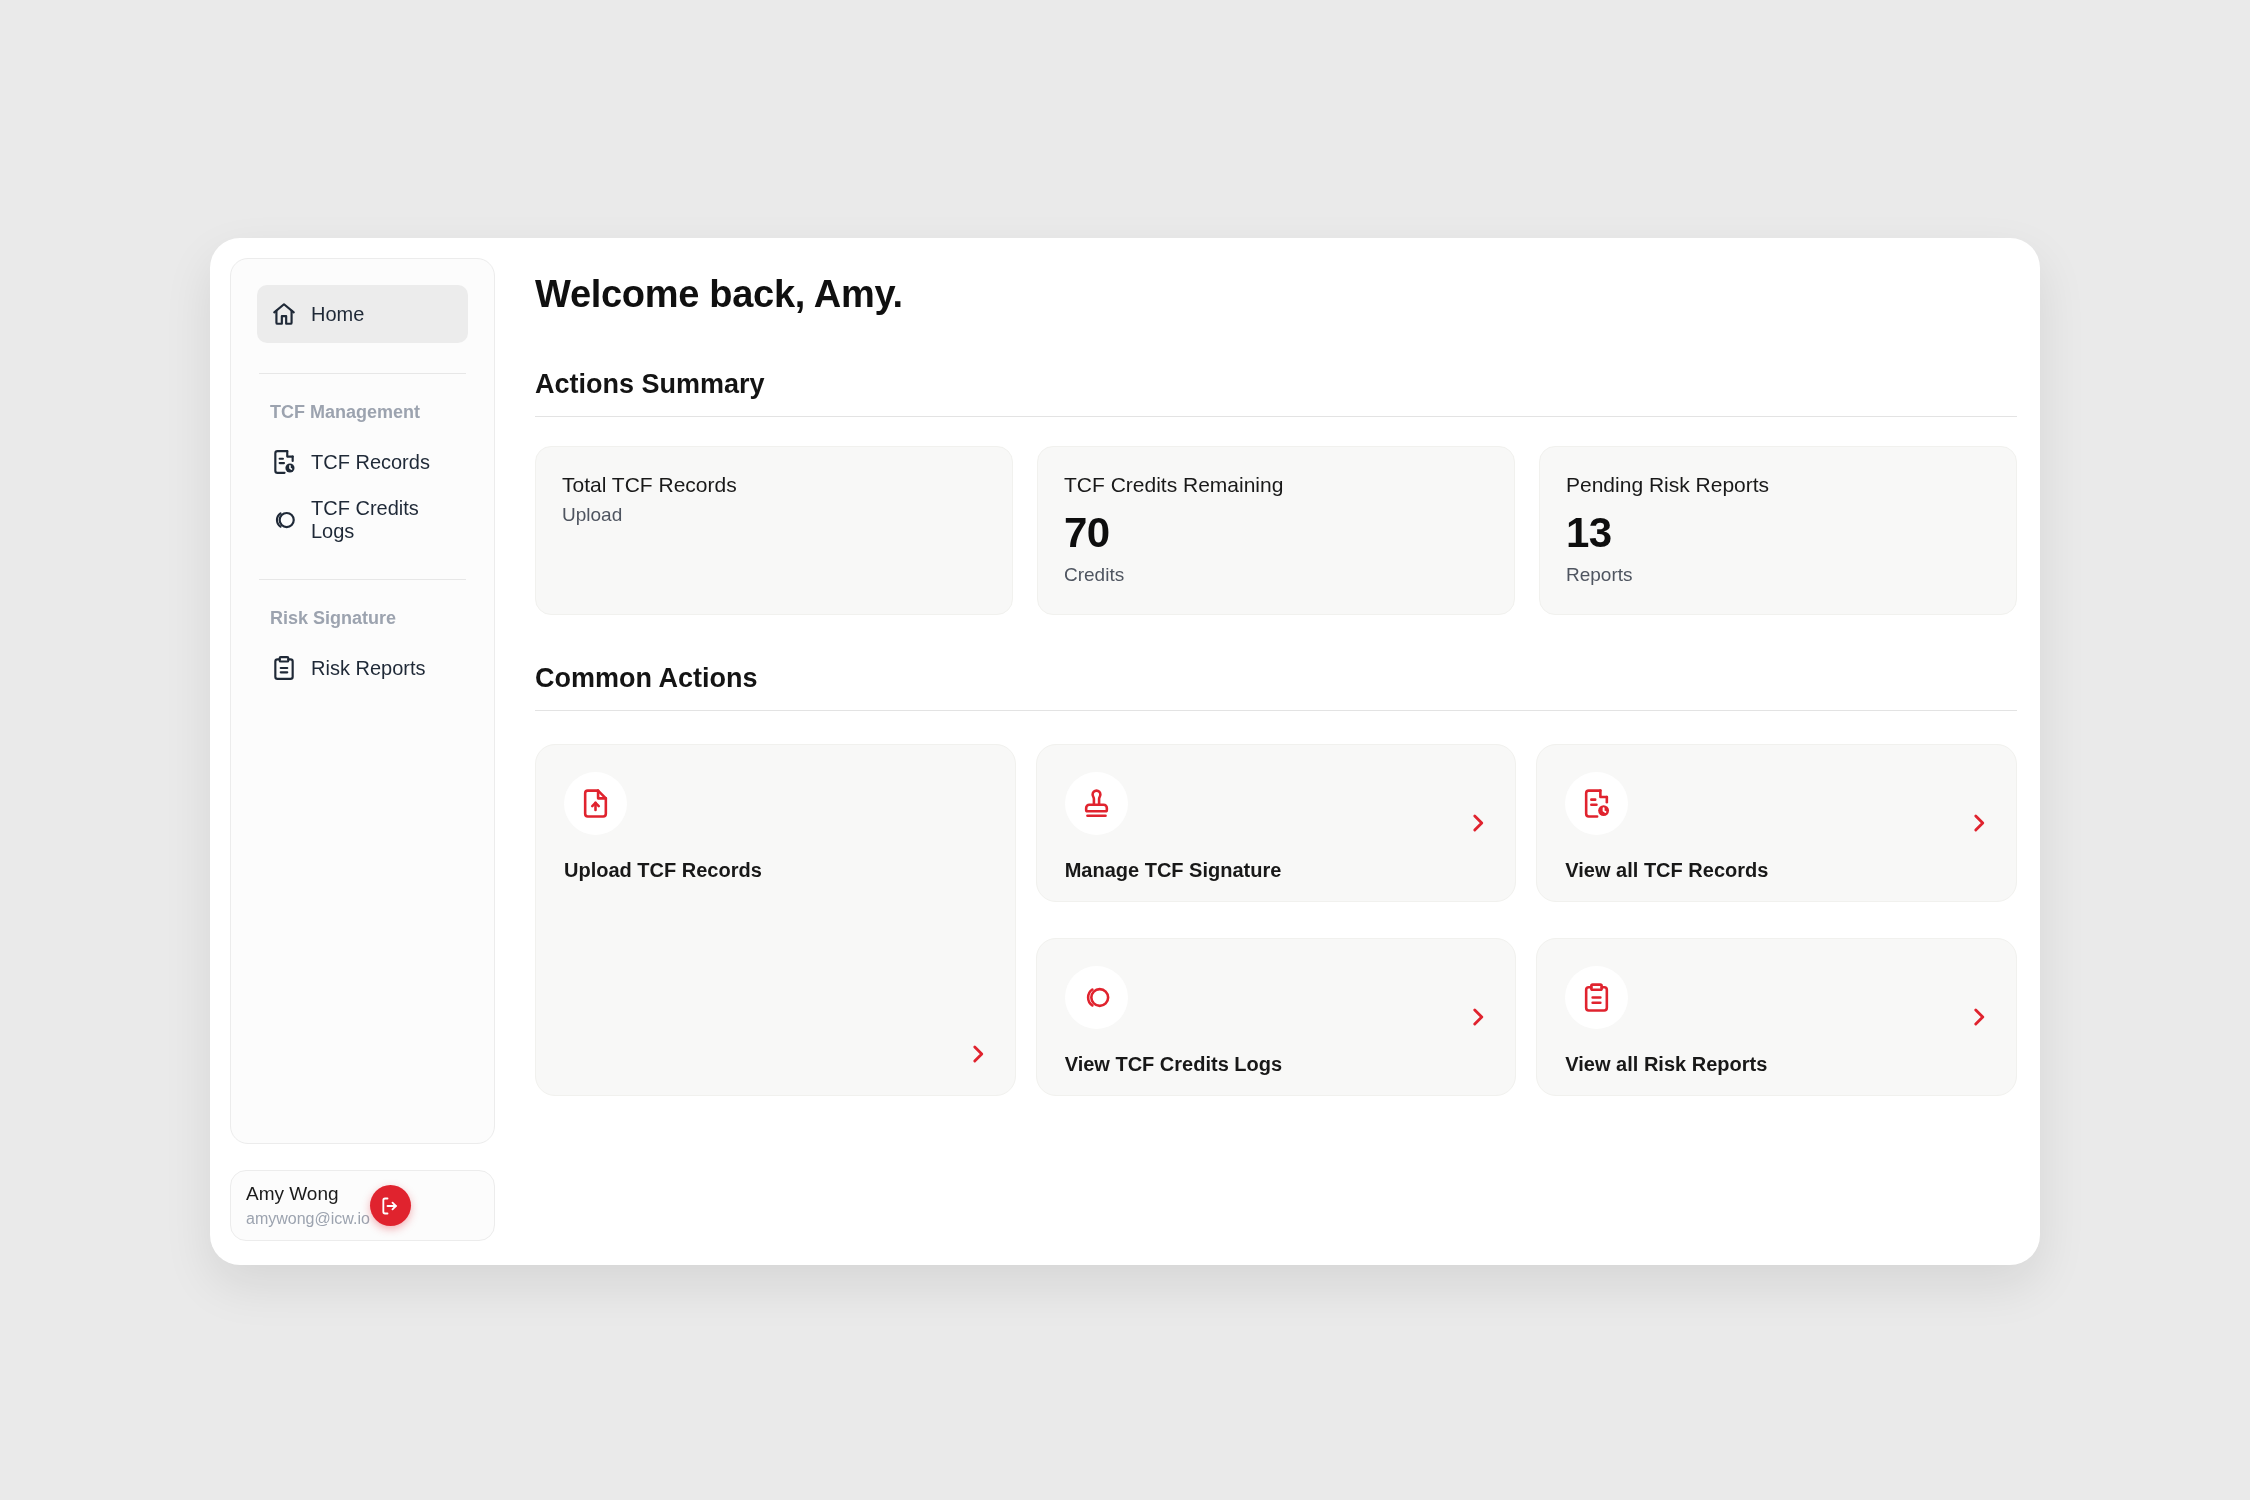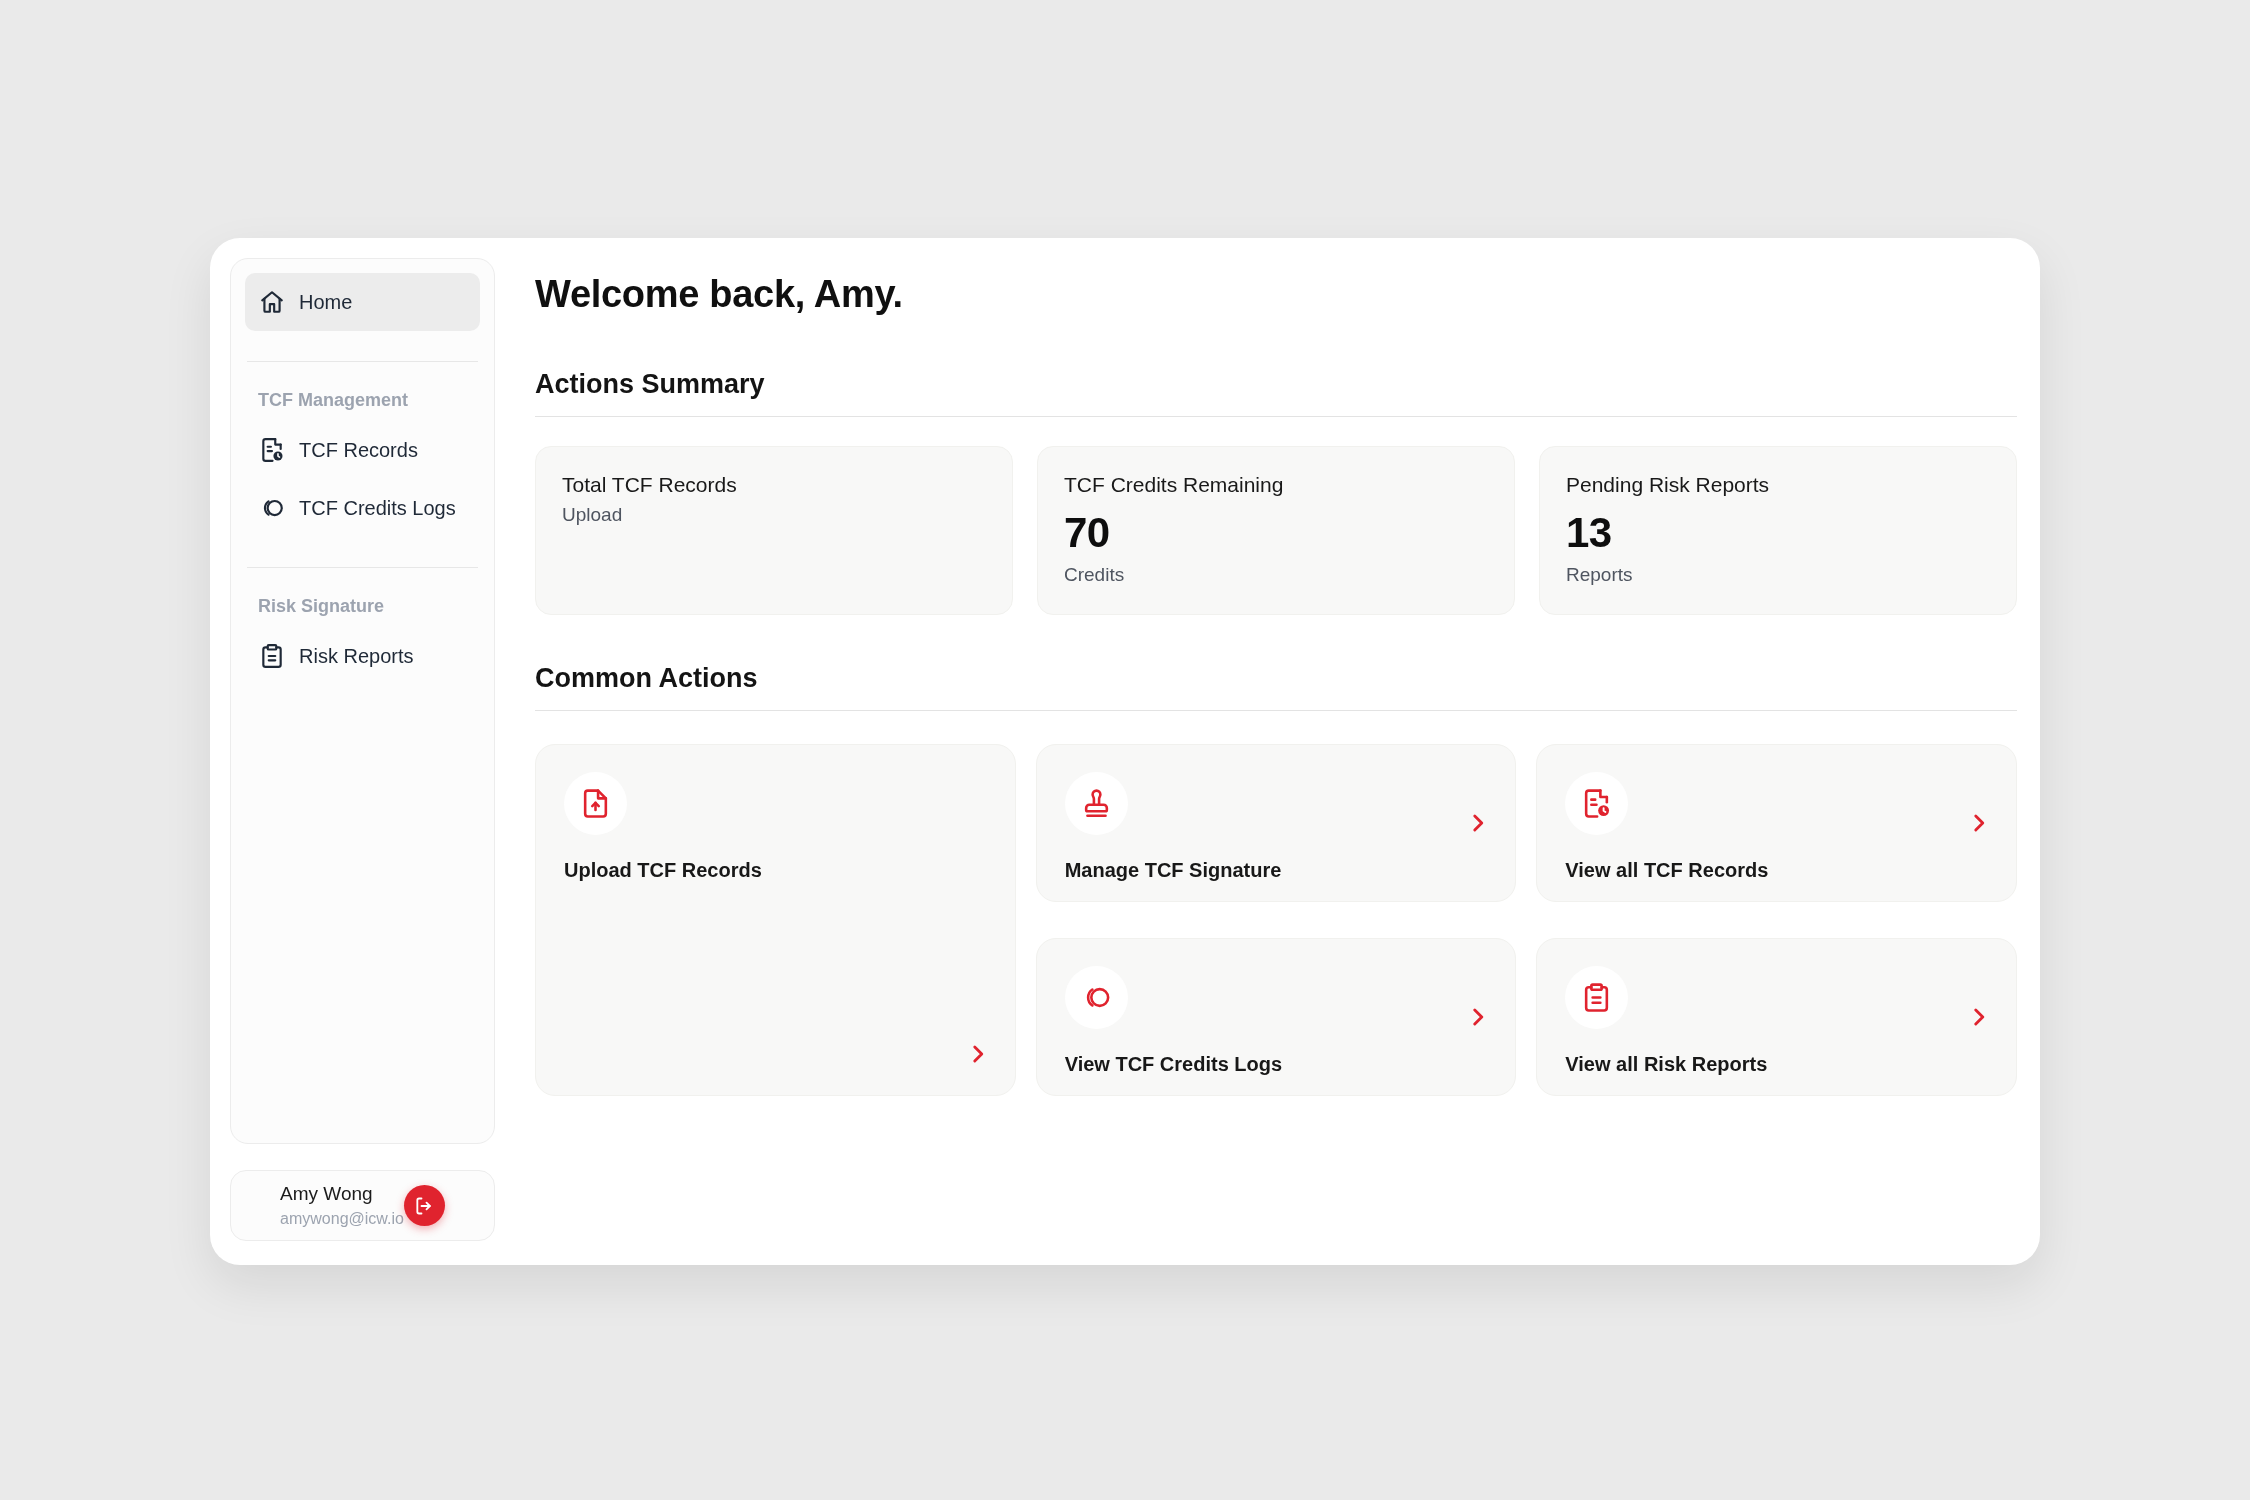--- a/index.html
+++ b/index.html
@@ -26,39 +26,39 @@
     background:#ffffff;border-radius:30px;
     box-shadow:0 20px 50px rgba(0,0,0,0.09);
     display:flex;
     padding:20px 23px 24px 20px;
   }
   
   .sidebar-col{width:265px;flex:none;display:flex;flex-direction:column;gap:26px;}
   .nav-panel{
     flex:1;background:var(--panel-bg);
     border:1px solid var(--panel-border);
-    border-radius:18px;padding:14px;
+    border-radius:18px;padding:26px;
   }
   .nav-item{
     display:flex;align-items:center;gap:14px;
     height:58px;padding:0 14px;border-radius:10px;
     font-size:20px;color:var(--ink-soft);cursor:pointer;
   }
   .nav-item.active{background:#ececec;}
   .nav-item .nav-icon{width:26px;height:26px;flex:none;color:#1f2937;display:flex;align-items:center;justify-content:center;}
   .nav-icon svg{width:100%;height:100%;}
   .nav-divider{border:none;border-top:1px solid #e7e7e7;margin:30px 2px 0;}
   .nav-section-label{
     margin:28px 0 10px;padding-left:13px;
     font-size:18px;font-weight:600;color:var(--gray-label);
   }
   .user-panel{
     height:71px;flex:none;background:var(--panel-bg);
     border:1px solid var(--panel-border);border-radius:16px;
-    padding:0 15px;display:flex;align-items:center;justify-content:center;
+    padding:0 15px;display:flex;align-items:center;justify-content:flex-start;
   }
   .user-texts{display:flex;flex-direction:column;gap:5px;}
   .user-name{font-size:19px;color:#1b1b1b;}
   .user-email{font-size:16px;color:var(--gray-label);}
   .logout-btn{
     width:41px;height:41px;border-radius:50%;border:none;cursor:pointer;
     background:var(--accent);color:#ffffff;
     display:flex;align-items:center;justify-content:center;
     box-shadow:0 3px 8px rgba(224,35,46,0.35);
   }

